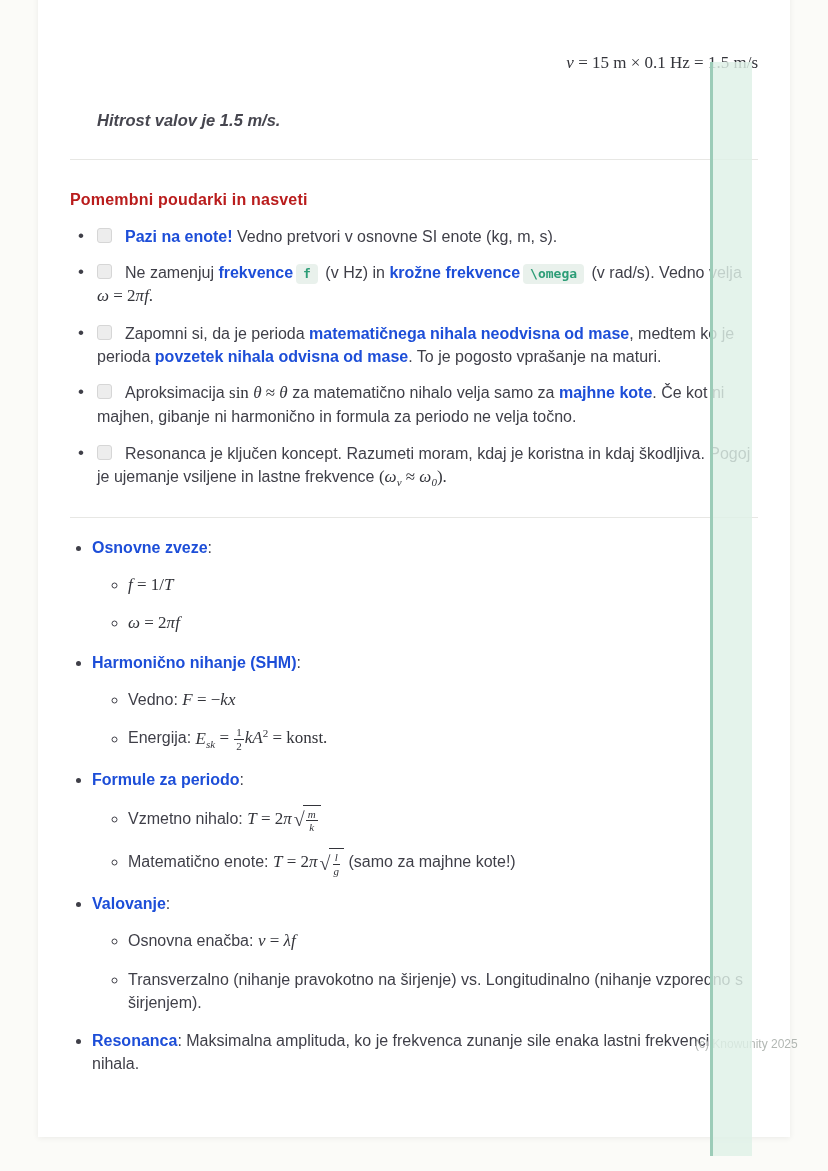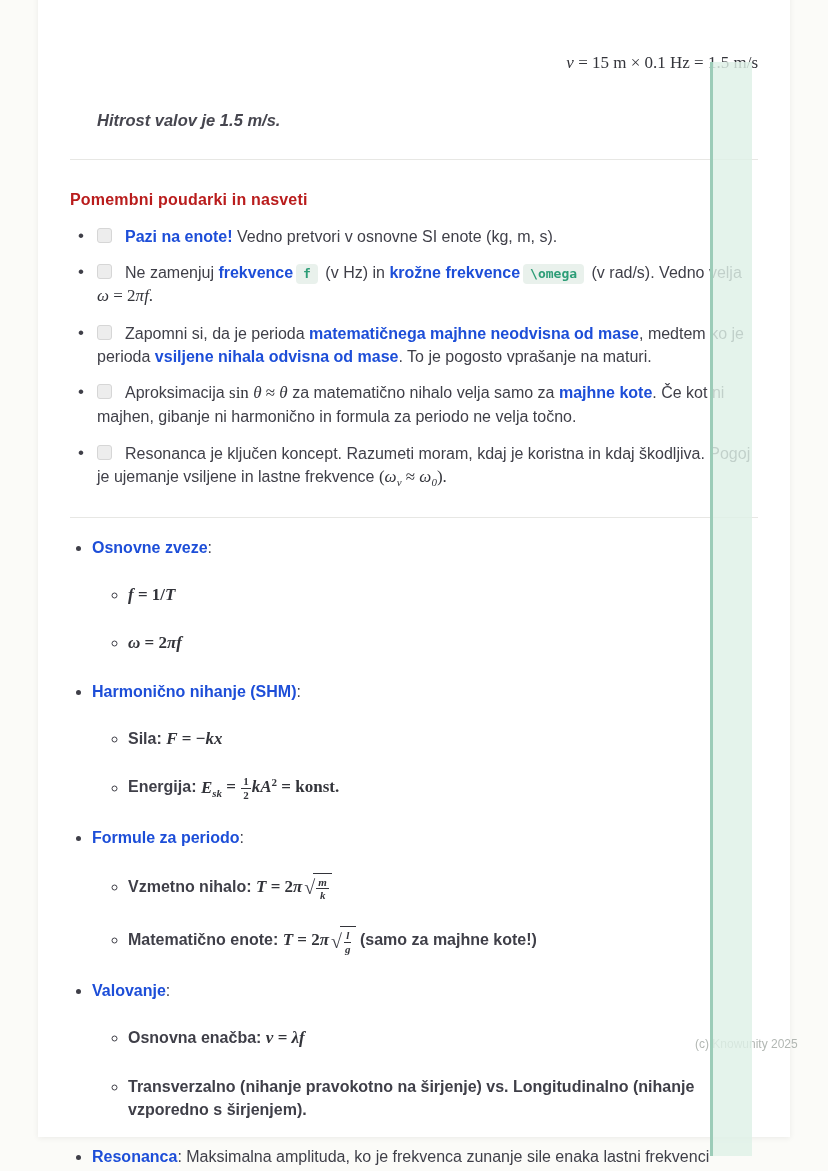--- a/index.html
+++ b/index.html
@@ -40,21 +40,21 @@
   .cbox{
     display:inline-block;width:13px;height:13px;
     background:#ededed;border:1px solid #d6d6d6;border-radius:3px;
     margin-right:13px;vertical-align:-1px;
   }
 
   
   ul.outline{list-style:disc;margin:18px 0 0 0;padding:0 0 0 22px;}
   ul.outline > li{margin:15px 0 0 0;}
   ul.sub{list-style:circle;margin:3px 0 0 0;padding:0 0 0 36px;}
-  ul.sub > li{margin:24px 0;font-weight:bold;}
+  ul.sub > li{margin:14px 0;}
 
   
   .b{font-weight:700;color:#1d4ed8;}
   .chip{
     font-family:"DejaVu Sans Mono",monospace;font-size:13px;font-weight:700;
     color:#2d9d77;background:#e9f1ec;border-radius:4px;
     padding:2px 7px 3px;margin:0 3px;white-space:nowrap;
   }
   .m{font-family:"Liberation Serif",serif;font-size:17px;color:#33343a;}
   .mi{font-style:italic;}
@@ -92,34 +92,34 @@
     <div class="quote">
       <span>Hitrost valov je 1.5 m/s.</span>
     </div>
 
     <hr>
 
     <h2>Pomembni poudarki in nasveti</h2>
     <ul class="checklist" id="checklist">
         <li class="check"><span class="cbox"></span><strong class="b">Pazi na enote!</strong><span class="t"> Vedno pretvori v osnovne SI enote (kg, m, s).</span></li>
         <li class="check"><span class="cbox"></span><span class="t">Ne zamenjuj </span><strong class="b">frekvence</strong><code class="chip">f</code><span class="t"> (v Hz) in </span><strong class="b">krožne frekvence</strong><code class="chip">\omega</code><span class="t"> (v rad/s). Vedno velja </span><span class="m mi">ω</span><span class="m mr"> = 2</span><span class="m mi">πf</span><span class="m mr">.</span></li>
-        <li class="check"><span class="cbox"></span><span class="t">Zapomni si, da je perioda </span><strong class="b">matematičnega majhne neodvisna od mase</strong><span class="t">, medtem ko je perioda </span><strong class="b">vsiljene nihala odvisna od mase</strong><span class="t">. To je pogosto vprašanje na maturi.</span></li>
+        <li class="check"><span class="cbox"></span><span class="t">Zapomni si, da je perioda </span><strong class="b">matematičnega nihala neodvisna od mase</strong><span class="t">, medtem ko je perioda </span><strong class="b">povzetek nihala odvisna od mase</strong><span class="t">. To je pogosto vprašanje na maturi.</span></li>
         <li class="check"><span class="cbox"></span><span class="t">Aproksimacija </span><span class="m mr">sin </span><span class="m mi">θ</span><span class="m mr"> ≈ </span><span class="m mi">θ</span><span class="t"> za matematično nihalo velja samo za </span><strong class="b">majhne kote</strong><span class="t">. Če kot ni majhen, gibanje ni harmonično in formula za periodo ne velja točno.</span></li>
         <li class="check"><span class="cbox"></span><span class="t">Resonanca je ključen koncept. Razumeti moram, kdaj je koristna in kdaj škodljiva. Pogoj je ujemanje vsiljene in lastne frekvence </span><span class="m mr">(</span><span class="m"><span class="mi">ω</span><sub class="m mi">v</sub></span><span class="m mr"> ≈ </span><span class="m"><span class="mi">ω</span><sub class="m mi">0</sub></span><span class="m mr">).</span></li>
       </ul>
 
     <hr>
 
     <ul class="outline" id="outline">
         <li><span><strong class="b">Osnovne zveze</strong><span class="t">:</span></span><ul class="sub">
             <li><span class="m mi">f</span><span class="m mr"> = 1/</span><span class="m mi">T</span></li>
             <li><span class="m mi">ω</span><span class="m mr"> = 2</span><span class="m mi">πf</span></li>
           </ul></li>
         <li><span><strong class="b">Harmonično nihanje (SHM)</strong><span class="t">:</span></span><ul class="sub">
-            <li><span class="t">Sila: </span><span class="m mi">F</span><span class="m mr"> = −</span><span class="m mi">kx</span></li>
+            <li><span class="t">Vedno: </span><span class="m mi">F</span><span class="m mr"> = −</span><span class="m mi">kx</span></li>
             <li><span class="t">Energija: </span><span class="m"><span class="mi">E</span><sub class="m mi">sk</sub></span><span class="m mr"> = </span><span class="vfrac">
                 <span class="num">1</span>
                 <span class="den">2</span>
               </span><span class="m mi">kA</span><sup class="m mr">2</sup><span class="m mr"> = konst.</span></li>
           </ul></li>
         <li><span><strong class="b">Formule za periodo</strong><span class="t">:</span></span><ul class="sub">
             <li><span class="t">Vzmetno nihalo: </span><span class="m mi">T</span><span class="m mr"> = 2</span><span class="m mi">π</span><span class="sqrt">
                 <span class="rad">√</span>
                 <span class="sq-body">
                   <span class="vfrac">

